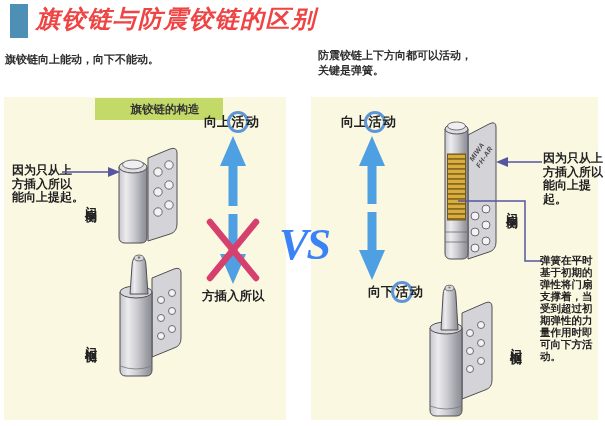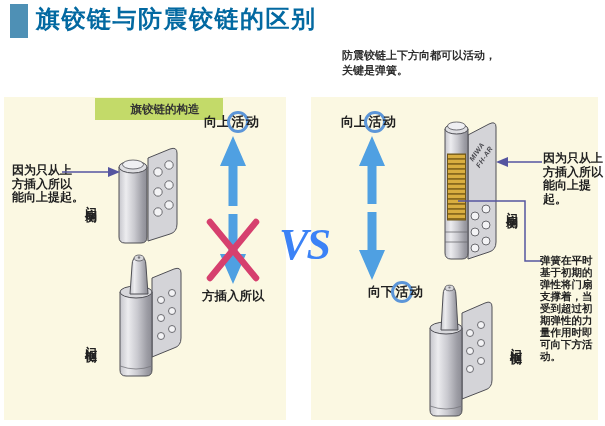--- a/index.html
+++ b/index.html
@@ -1,23 +1,23 @@
 <!DOCTYPE html>
 <html><head>
 <meta charset="utf-8">
 <style>
   html,body{margin:0;padding:0;background:#ffffff;}
   .stage{position:relative;width:605px;height:426px;background:#ffffff;overflow:hidden;
          font-family:"Liberation Sans","DejaVu Sans",sans-serif;color:#2b2b2b;}
   .abs{position:absolute;}
   .title-accent{left:10px;top:4px;width:18px;height:34px;background:#4E90B5;}
-  .page-title{left:36px;top:3px;font-size:24px;font-weight:700;color:#0369a1;letter-spacing:1.5px;}
+  .page-title{left:36px;top:3px;font-size:24px;font-weight:700;color:#ef4444;letter-spacing:1.5px;font-style:italic;}
   .intro{font-size:11px;font-weight:600;color:#2b2b2b;line-height:15px;white-space:pre-line;}
   .intro-left{left:5px;top:52px;}
-  .intro-right{left:318px;top:48px;margin-left:24px;}
+  .intro-right{left:318px;top:48px;}
   .panel{top:97px;height:323px;background:#FBF8E2;}
   .panel-left{left:4px;width:282px;}
   .panel-right{left:311px;width:287px;}
   .panel-header{height:22px;background:#C3DA69;font-size:11.5px;font-weight:700;color:#333;
                 text-align:center;line-height:22px;padding-left:12px;}
   .hdr-left{left:95px;top:98px;width:116px;}
   .hdr-right{left:415px;top:98px;width:120px;}
   .move-label{display:flex;align-items:center;height:24px;font-size:13px;font-weight:700;color:#222;}
   .circled{box-sizing:border-box;width:22px;height:22px;border:3px solid #5C96D8;border-radius:50%;
            display:inline-flex;align-items:center;justify-content:center;margin:0 -3px;}
@@ -47,20 +47,21 @@
       </linearGradient>
       <pattern id="springPat" width="6" height="5" patternUnits="userSpaceOnUse">
         <rect width="6" height="5" fill="#D9AE40"></rect>
           <rect width="6" height="1.8" fill="#8A6A1E"></rect>
       </pattern>
     </defs>
   </svg>
 
   <div class="abs title-accent"></div>
   <div class="abs page-title">旗铰链与防震铰链的区别</div>
+  <div class="abs intro intro-left">旗铰链向上能动，向下不能动。</div>
   <div class="abs intro intro-right">防震铰链上下方向都可以活动，
 关键是弹簧。</div>
 
   <div class="abs panel panel-left"></div>
   <div class="abs panel panel-right"></div>
   <div class="abs vs">VS</div>
 
   <div class="abs panel-header hdr-left">旗铰链的构造</div>
 
   <div class="abs move-label" style="left:204px;top:110px;">

